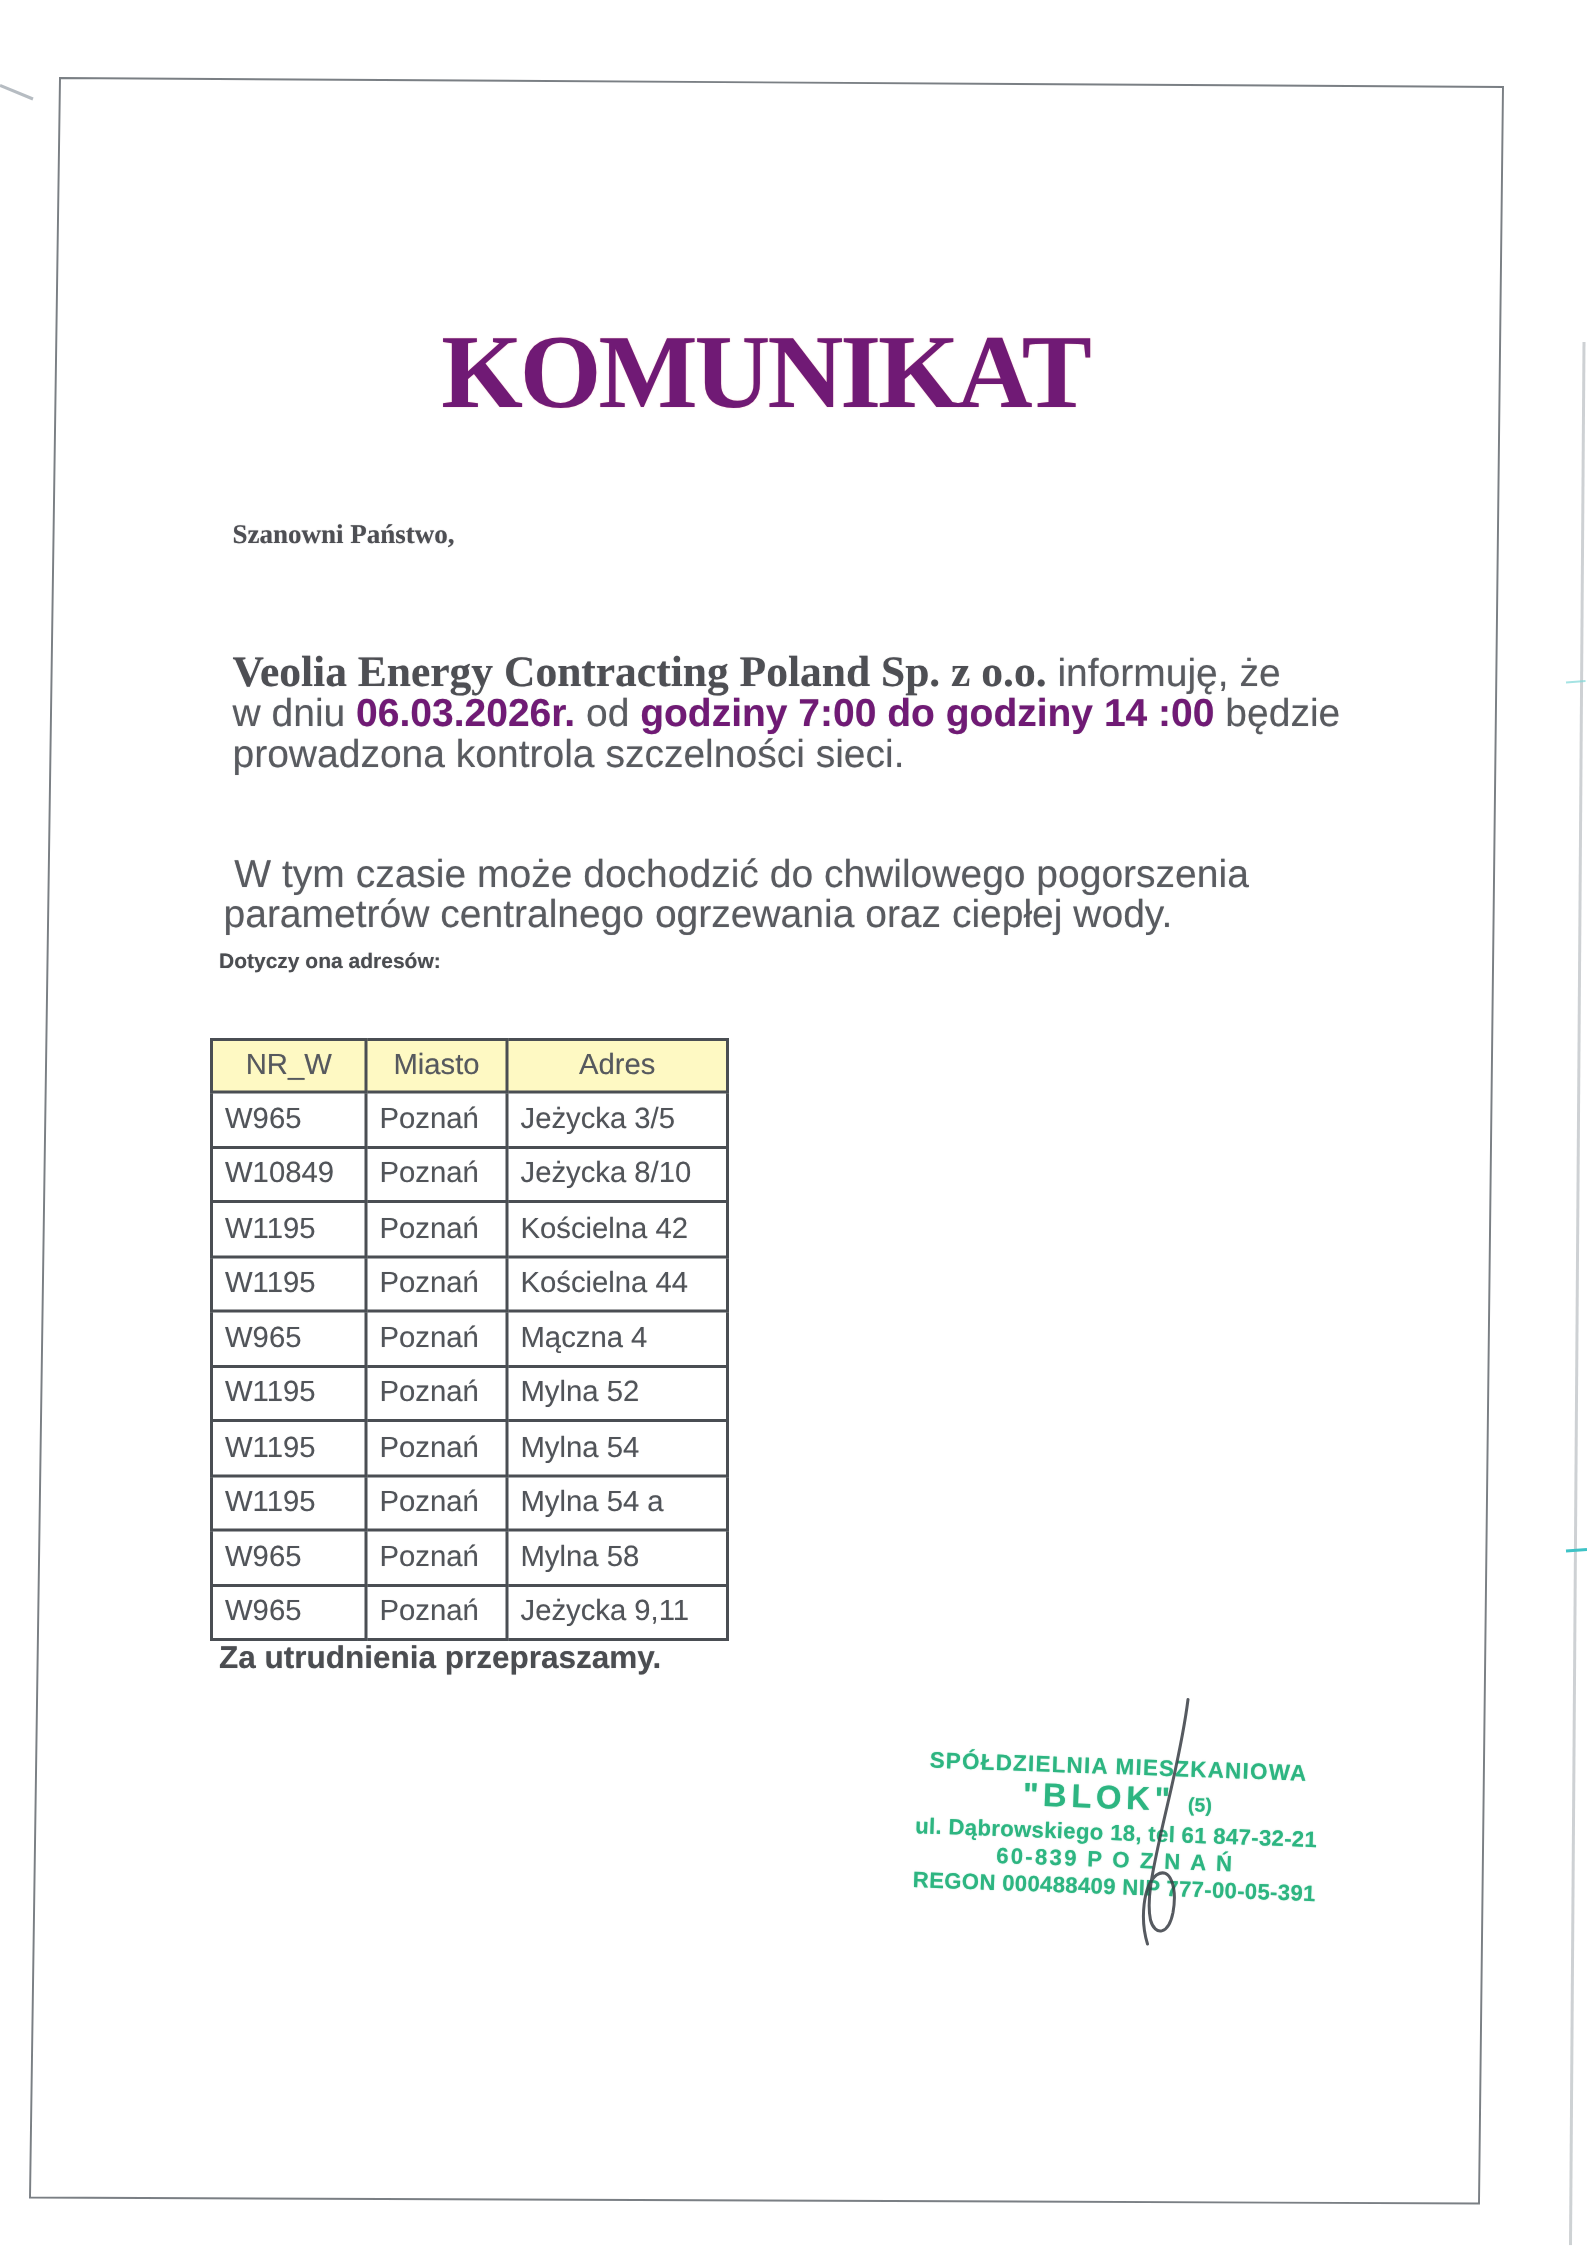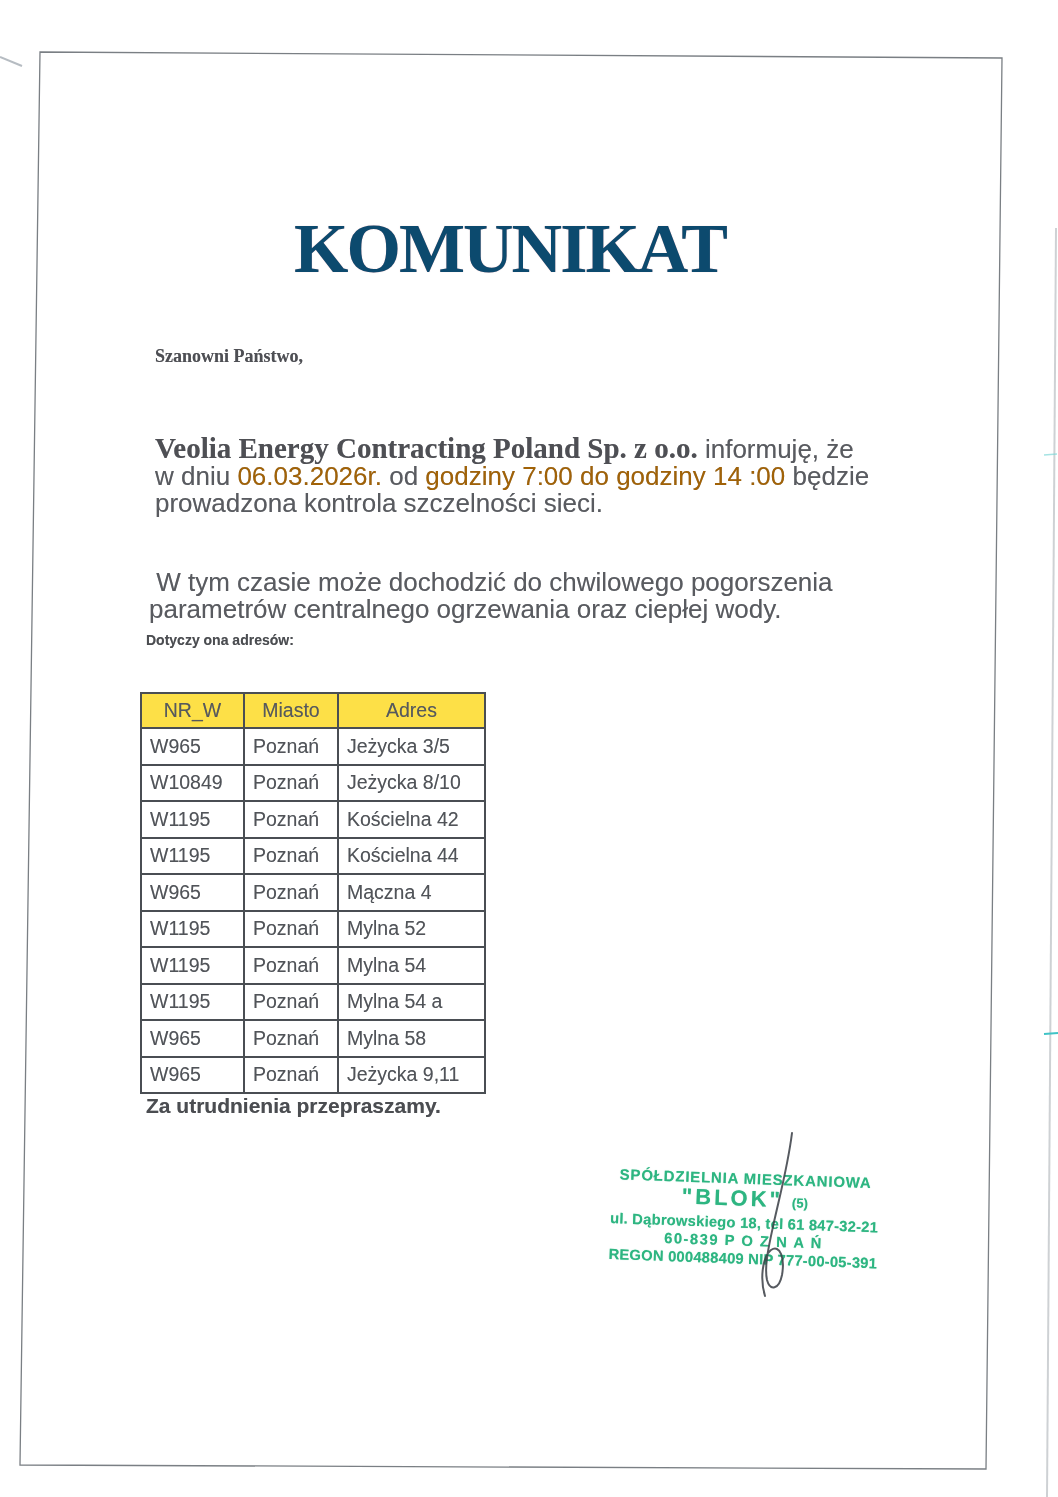--- a/index.html
+++ b/index.html
@@ -10,41 +10,41 @@
   
   .logo{left:106px;top:78px;width:240px;height:130px;}
   .logo-brand{position:absolute;left:61px;top:13px;font-size:27px;font-weight:bold;
               color:#7d838c;letter-spacing:2px;font-family:"Liberation Sans",sans-serif;}
   .logo-sub{position:absolute;left:62px;top:46px;font-size:5.5px;color:#8f959d;
             letter-spacing:.4px;white-space:nowrap;}
 
   
   .title{left:240px;top:214px;width:540px;text-align:center;
          font-family:"Liberation Serif",serif;font-weight:bold;font-size:70px;line-height:70px;
-         letter-spacing:-2px;color:#0c4a6e;text-shadow:0 0 .8px rgba(232,110,120,.55);}
+         letter-spacing:-2px;color:#701a75;text-shadow:0 0 .8px rgba(232,110,120,.55);}
 
   
   .serifb{font-family:"Liberation Serif",serif;font-weight:bold;color:#4e4f54;}
   .salutation{left:155px;top:346px;font-family:"Liberation Serif",serif;font-weight:bold;
               font-size:18px;color:#4e4f54;text-shadow:0 0 .6px rgba(78,79,84,.5);}
   .para{color:#595b60;font-size:26px;line-height:27px;
         text-shadow:0 0 .6px rgba(89,91,96,.45);margin-top:28px;}
   .p1{left:155px;top:407px;width:830px;}
   .p1 .serifb{font-size:29px;}
-  .p1 b,.para b{font-weight:normal;color:#a16207;}
+  .p1 b,.para b{font-weight:bold;color:#701a75;}
   .p2{left:149px;top:541px;width:830px;white-space:pre-wrap;}
   .small-bold{font-weight:bold;color:#4b4d51;text-shadow:0 0 .5px rgba(75,77,81,.5);}
   .addr-label{left:146px;top:632px;font-size:14px;}
   .apology{left:146px;top:1094px;font-size:21px;}
 
   
   .addr-table{left:140px;top:692px;border-collapse:collapse;
               font-size:19.5px;color:#515459;text-shadow:0 0 .5px rgba(81,84,89,.4);}
   .addr-table th,.addr-table td{border:2px solid #4a4e53;}
-  .addr-table th{background:#fde047;font-weight:normal;color:#56595e;height:33px;
+  .addr-table th{background:#fef9c3;font-weight:normal;color:#56595e;height:33px;
                  text-align:center;padding:0 6px;}
   .addr-table td{height:34.5px;padding:0 0 0 8px;text-align:left;font-weight:normal;}
   .col-nr{width:89px;}  .col-city{width:80px;}  .col-adr{width:133px;}
 
   
   .stamp{left:608px;top:1166px;width:276px;text-align:center;color:#2db581;
          transform:rotate(2deg);transform-origin:left top;
          text-shadow:0 0 .8px rgba(45,181,129,.6);}
   .stamp-l1{font-size:15px;font-weight:bold;letter-spacing:.8px;line-height:16px;}
   .stamp-l2{font-size:22px;font-weight:bold;letter-spacing:3px;line-height:24px;}

